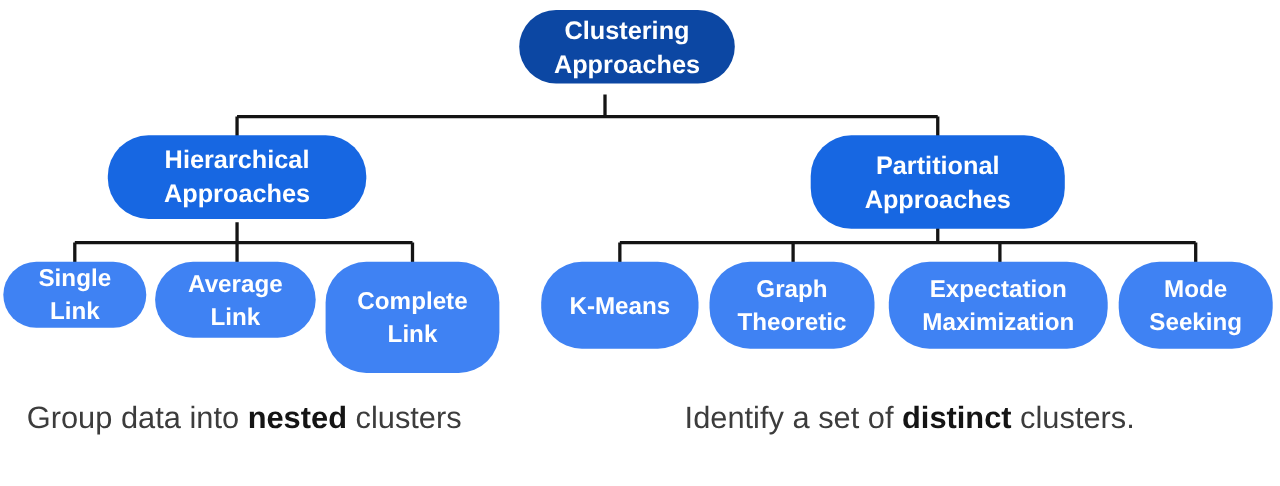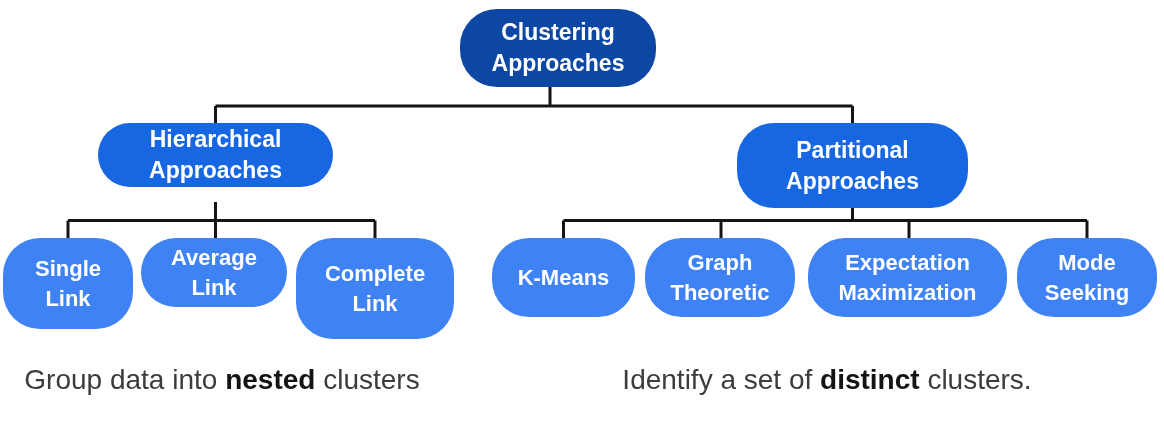--- a/index.html
+++ b/index.html
@@ -46,24 +46,24 @@
     background: var(--branch_fill, #1767e2);
     font-size: 23px;
     line-height: 31px;
   }
   .lvl3 {
     background: var(--leaf_fill, #3f82f3);
     font-size: 22px;
     line-height: 30px;
   }
   
-  .n-root      { left: 460px;  top: 9px;   width: 196px; height: 78px; }
-  .n-hier      { left: 98px;   top: 123px; width: 235px; height: 64px; }
+  .n-root      { left: 472px;  top: 9px;   width: 196px; height: 67px; }
+  .n-hier      { left: 98px;   top: 123px; width: 235px; height: 76px; }
   .n-part      { left: 737px;  top: 123px; width: 231px; height: 85px; }
-  .n-single    { left: 3px;    top: 238px; width: 130px; height: 91px; justify-content: center; }
+  .n-single    { left: 3px;    top: 238px; width: 130px; height: 60px; justify-content: center; }
   .n-average   { left: 141px;  top: 238px; width: 146px; height: 69px; }
   .n-complete  { left: 296px;  top: 238px; width: 158px; height: 101px; }
   .n-kmeans    { left: 492px;  top: 238px; width: 143px; height: 79px; }
   .n-graph     { left: 645px;  top: 238px; width: 150px; height: 79px; }
   .n-expect    { left: 808px;  top: 238px; width: 199px; height: 79px; }
   .n-mode      { left: 1017px; top: 238px; width: 140px; height: 79px; }
 
   .caption {
     position: absolute;
     top: 363px;

